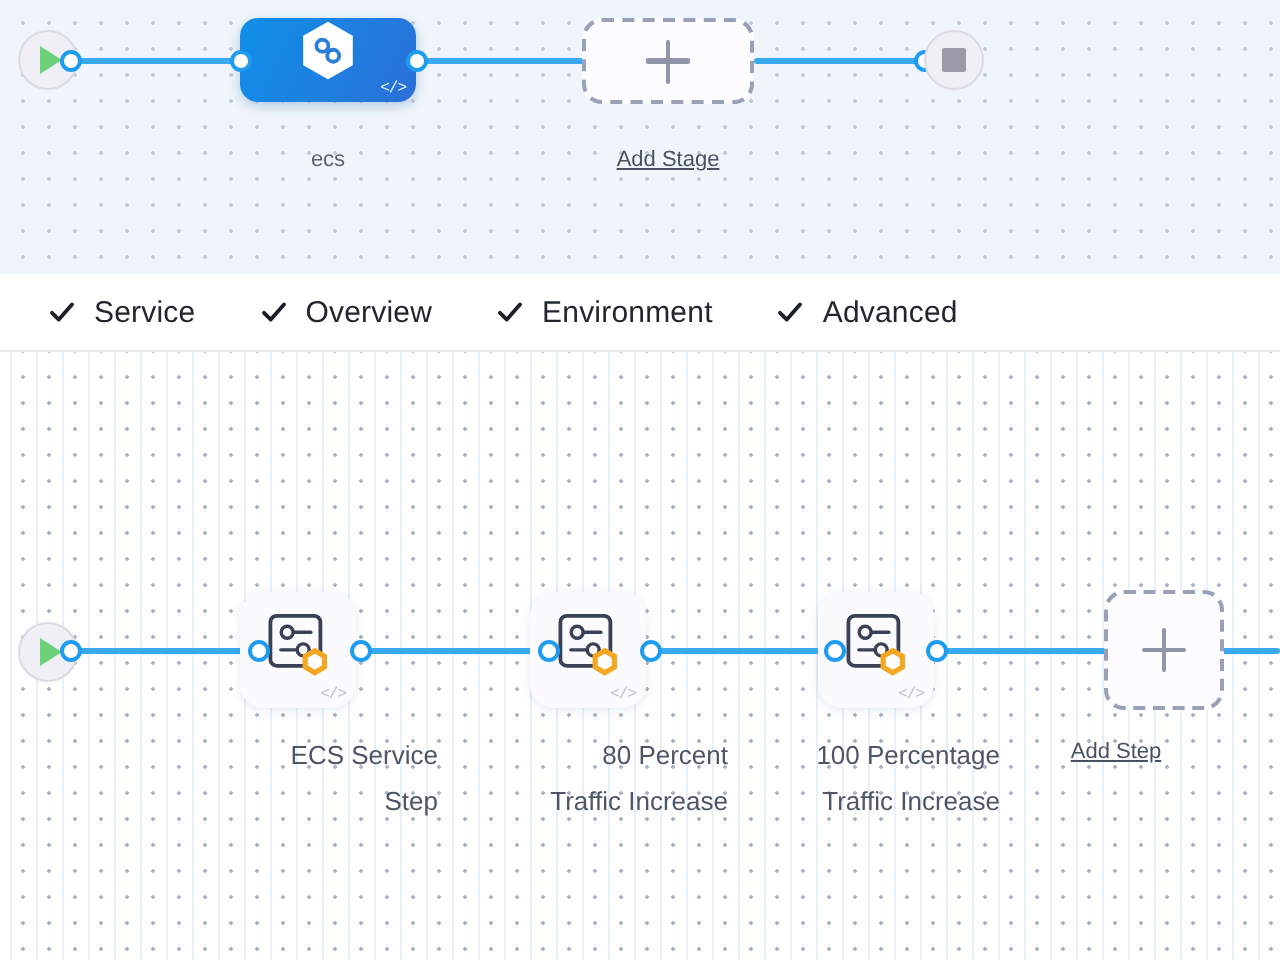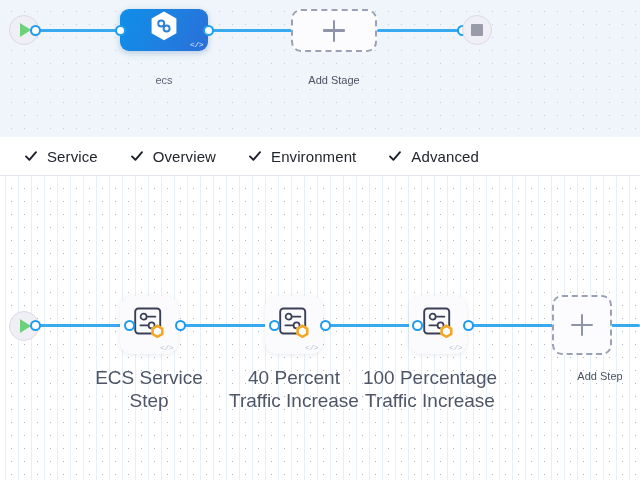--- a/index.html
+++ b/index.html
@@ -179,26 +179,26 @@
 
   
   .node-label {
     position: absolute;
     text-align: center;
     font-size: 11px;
     line-height: 21px;
     color: #5b6273;
     white-space: nowrap;
   }
-  .node-label.dark { color: #4a5160; }
+  .node-label.dark { color: #4a5160; text-decoration: underline; }
   .step-label {
     position: absolute;
     width: 140px;
-    text-align: center;
-    font-size: 19px;
+    text-align: right;
+    font-size: 13px;
     line-height: 23px;
     color: #4e5566;
   }
 
   
   .step-node {
     position: absolute;
     width: 58px; height: 58px;
     border-radius: 12px;
     background: #fbfbfd;
@@ -351,21 +351,21 @@
             <path d="M25.4 20.6 L30.2 23.4 L30.2 28.8 L25.4 31.6 L20.6 28.8 L20.6 23.4 Z" fill="none" stroke="#f5a623" stroke-width="2.6"></path>
             <circle cx="25.4" cy="26.1" r="1.9" fill="#ffffff"></circle>
           </g>
         </svg>
       </span>
       <span class="code-glyph dark">&lt;/&gt;</span>
     </div>
     <div class="port" style="left:269px; top:144px;"></div>
     <div class="port" style="left:320px; top:144px;"></div>
     <div class="step-label" style="left:224px; top:190px;">
-      <div>40 Percent</div>
+      <div>80 Percent</div>
       <div>Traffic Increase</div>
     </div>
 
     <div class="step-node" style="left:409px; top:120px;">
       <span class="icon-wrap">
         <svg width="34" height="34" viewBox="0 0 34 34">
           <rect x="3.2" y="3.2" width="25" height="25" rx="3.2" fill="none" stroke="#3a4055" stroke-width="1.9"></rect>
           <g fill="none" stroke="#3a4055" stroke-width="1.7" stroke-linecap="round">
             <circle cx="11.6" cy="11.4" r="3.0"></circle>
             <path d="M14.8 11.4 L23.4 11.4"></path>
@@ -384,16 +384,16 @@
     <div class="port" style="left:412px; top:144px;"></div>
     <div class="port" style="left:463px; top:144px;"></div>
     <div class="step-label" style="left:360px; top:190px;">
       <div>100 Percentage</div>
       <div>Traffic Increase</div>
     </div>
 
     <div class="add-node" style="left:552px; top:119px; width:60px; height:60px;">
       <span class="plus"></span>
     </div>
-    <div class="node-label dark" style="left:560px; top:190px; width:80px;">Add Step</div>
+    <div class="node-label dark" style="left:518px; top:190px; width:80px;">Add Step</div>
   </div>
 
 </div>
 
 </body></html>

